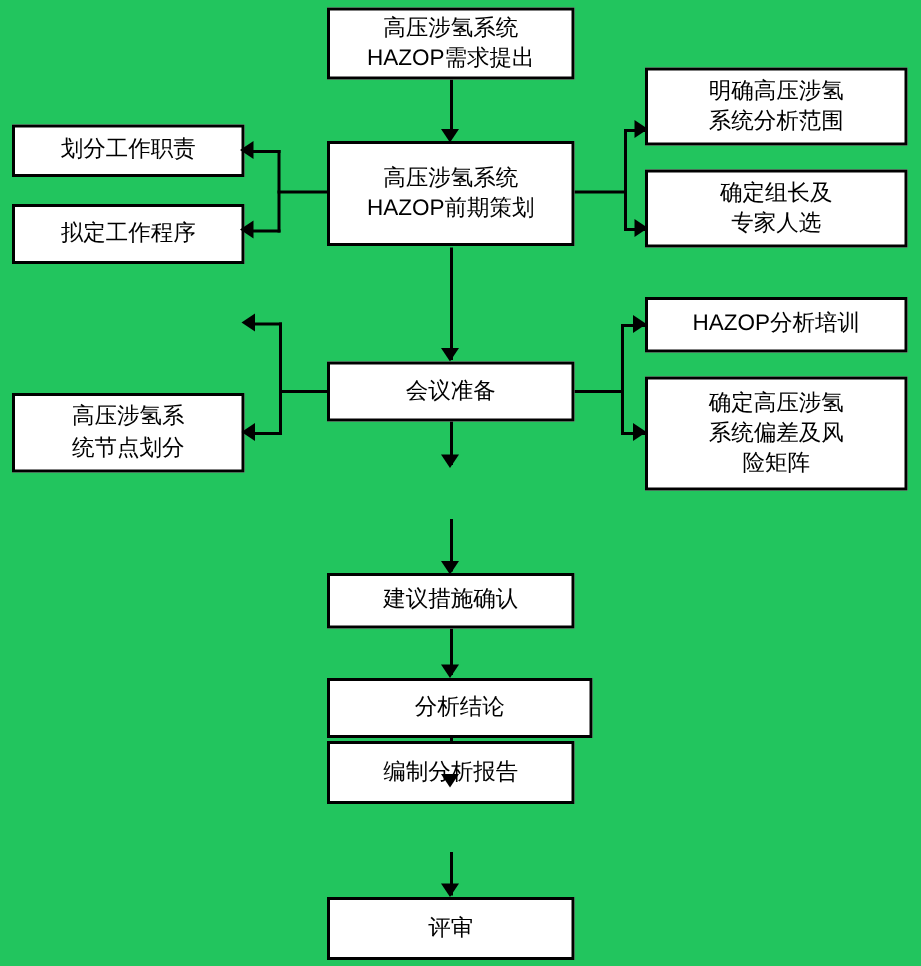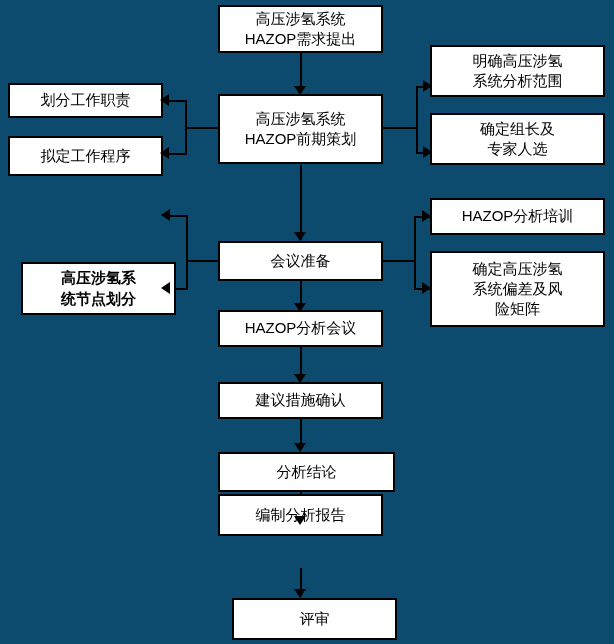--- a/index.html
+++ b/index.html
@@ -7,21 +7,21 @@
     padding: 0;
     background: #ffffff;
   }
   body {
     font-family: "Liberation Sans", sans-serif;
   }
   #diagram {
     position: relative;
     width: 614px;
     height: 644px;
-    background: #0c4a6e;
+    background: #22c55e;
     overflow: hidden;
   }
   .node {
     position: absolute;
     box-sizing: border-box;
     border: 2px solid #000000;
     background: #ffffff;
     display: flex;
     align-items: center;
     justify-content: center;
@@ -128,32 +128,31 @@
 
   <div class="node" style="left:430px; top:45px; width:175px; height:52px;">明确高压涉氢
 系统分析范围</div>
 
   <div class="node" style="left:430px; top:113px; width:175px; height:52px;">确定组长及
 专家人选</div>
 
   <div class="node" style="left:218px; top:241px; width:165px; height:40px;">会议准备</div>
 
 
-  <div class="node" style="left:21px; top:262px; width:155px; height:53px;font-weight:bold;">高压涉氢系
+  <div class="node" style="left:8px; top:262px; width:155px; height:53px;">高压涉氢系
 统节点划分</div>
 
   <div class="node" style="left:430px; top:198px; width:175px; height:37px;">HAZOP分析培训</div>
 
   <div class="node" style="left:430px; top:251px; width:175px; height:76px;">确定高压涉氢
 系统偏差及风
 险矩阵</div>
 
-  <div class="node" style="left:218px; top:310px; width:165px; height:37px;">HAZOP分析会议</div>
 
   <div class="node" style="left:218px; top:382px; width:165px; height:37px;">建议措施确认</div>
 
   <div class="node" style="left:218px; top:452px; width:177px; height:40px;font-family:Liberation Serif, serif;">分析结论</div>
 
   <div class="node" style="left:218px; top:494px; width:165px; height:42px;">编制分析报告</div>
 
-  <div class="node" style="left:232px; top:598px; width:165px; height:42px;">评审</div>
+  <div class="node" style="left:218px; top:598px; width:165px; height:42px;">评审</div>
 
 </div>
 
 </body></html>

